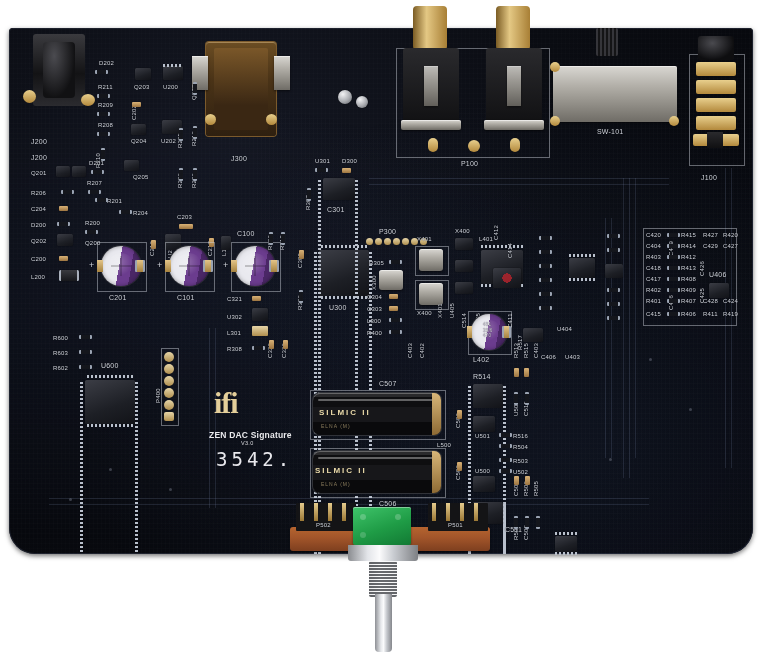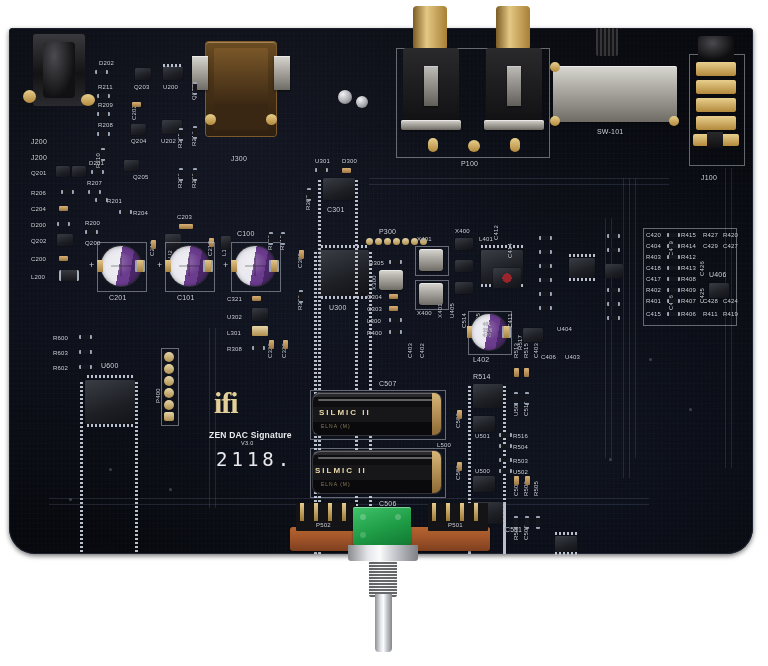--- a/index.html
+++ b/index.html
@@ -537,21 +537,21 @@
       <div class="hi"></div>
       <div class="txt" style="left:2px;">SILMIC II</div>
       <div class="sub">ELNA (M)</div>
       <div class="cap-end"></div>
     </div>
     <div class="sk big" style="left:370px;top:472px;">C506</div>
 
     <div id="logo" style="left:205px;top:358px;">ifi</div>
     <div id="brandline" style="left:200px;top:402px;">ZEN DAC Signature</div>
     <div id="brandver" style="left:232px;top:412px;">V3.0</div>
-    <div id="serial" style="left:207px;top:418px;top:420px;">2118.</div>
+    <div id="serial" style="left:207px;top:418px;top:420px;">3542.</div>
 
     <div class="sk" style="left:44px;top:307px;">R600</div>
     <div class="r" style="left:70px;top:307px;"></div>
     <div class="sk" style="left:44px;top:322px;">R603</div>
     <div class="r" style="left:70px;top:322px;"></div>
     <div class="sk" style="left:44px;top:337px;">R602</div>
     <div class="r" style="left:70px;top:337px;"></div>
     <div class="sk big" style="left:92px;top:334px;">U600</div>
     <div class="ic" style="left:76px;top:352px;width:50px;height:44px;"></div>
     <div class="legs-lr" style="left:71px;top:354px;"></div>

